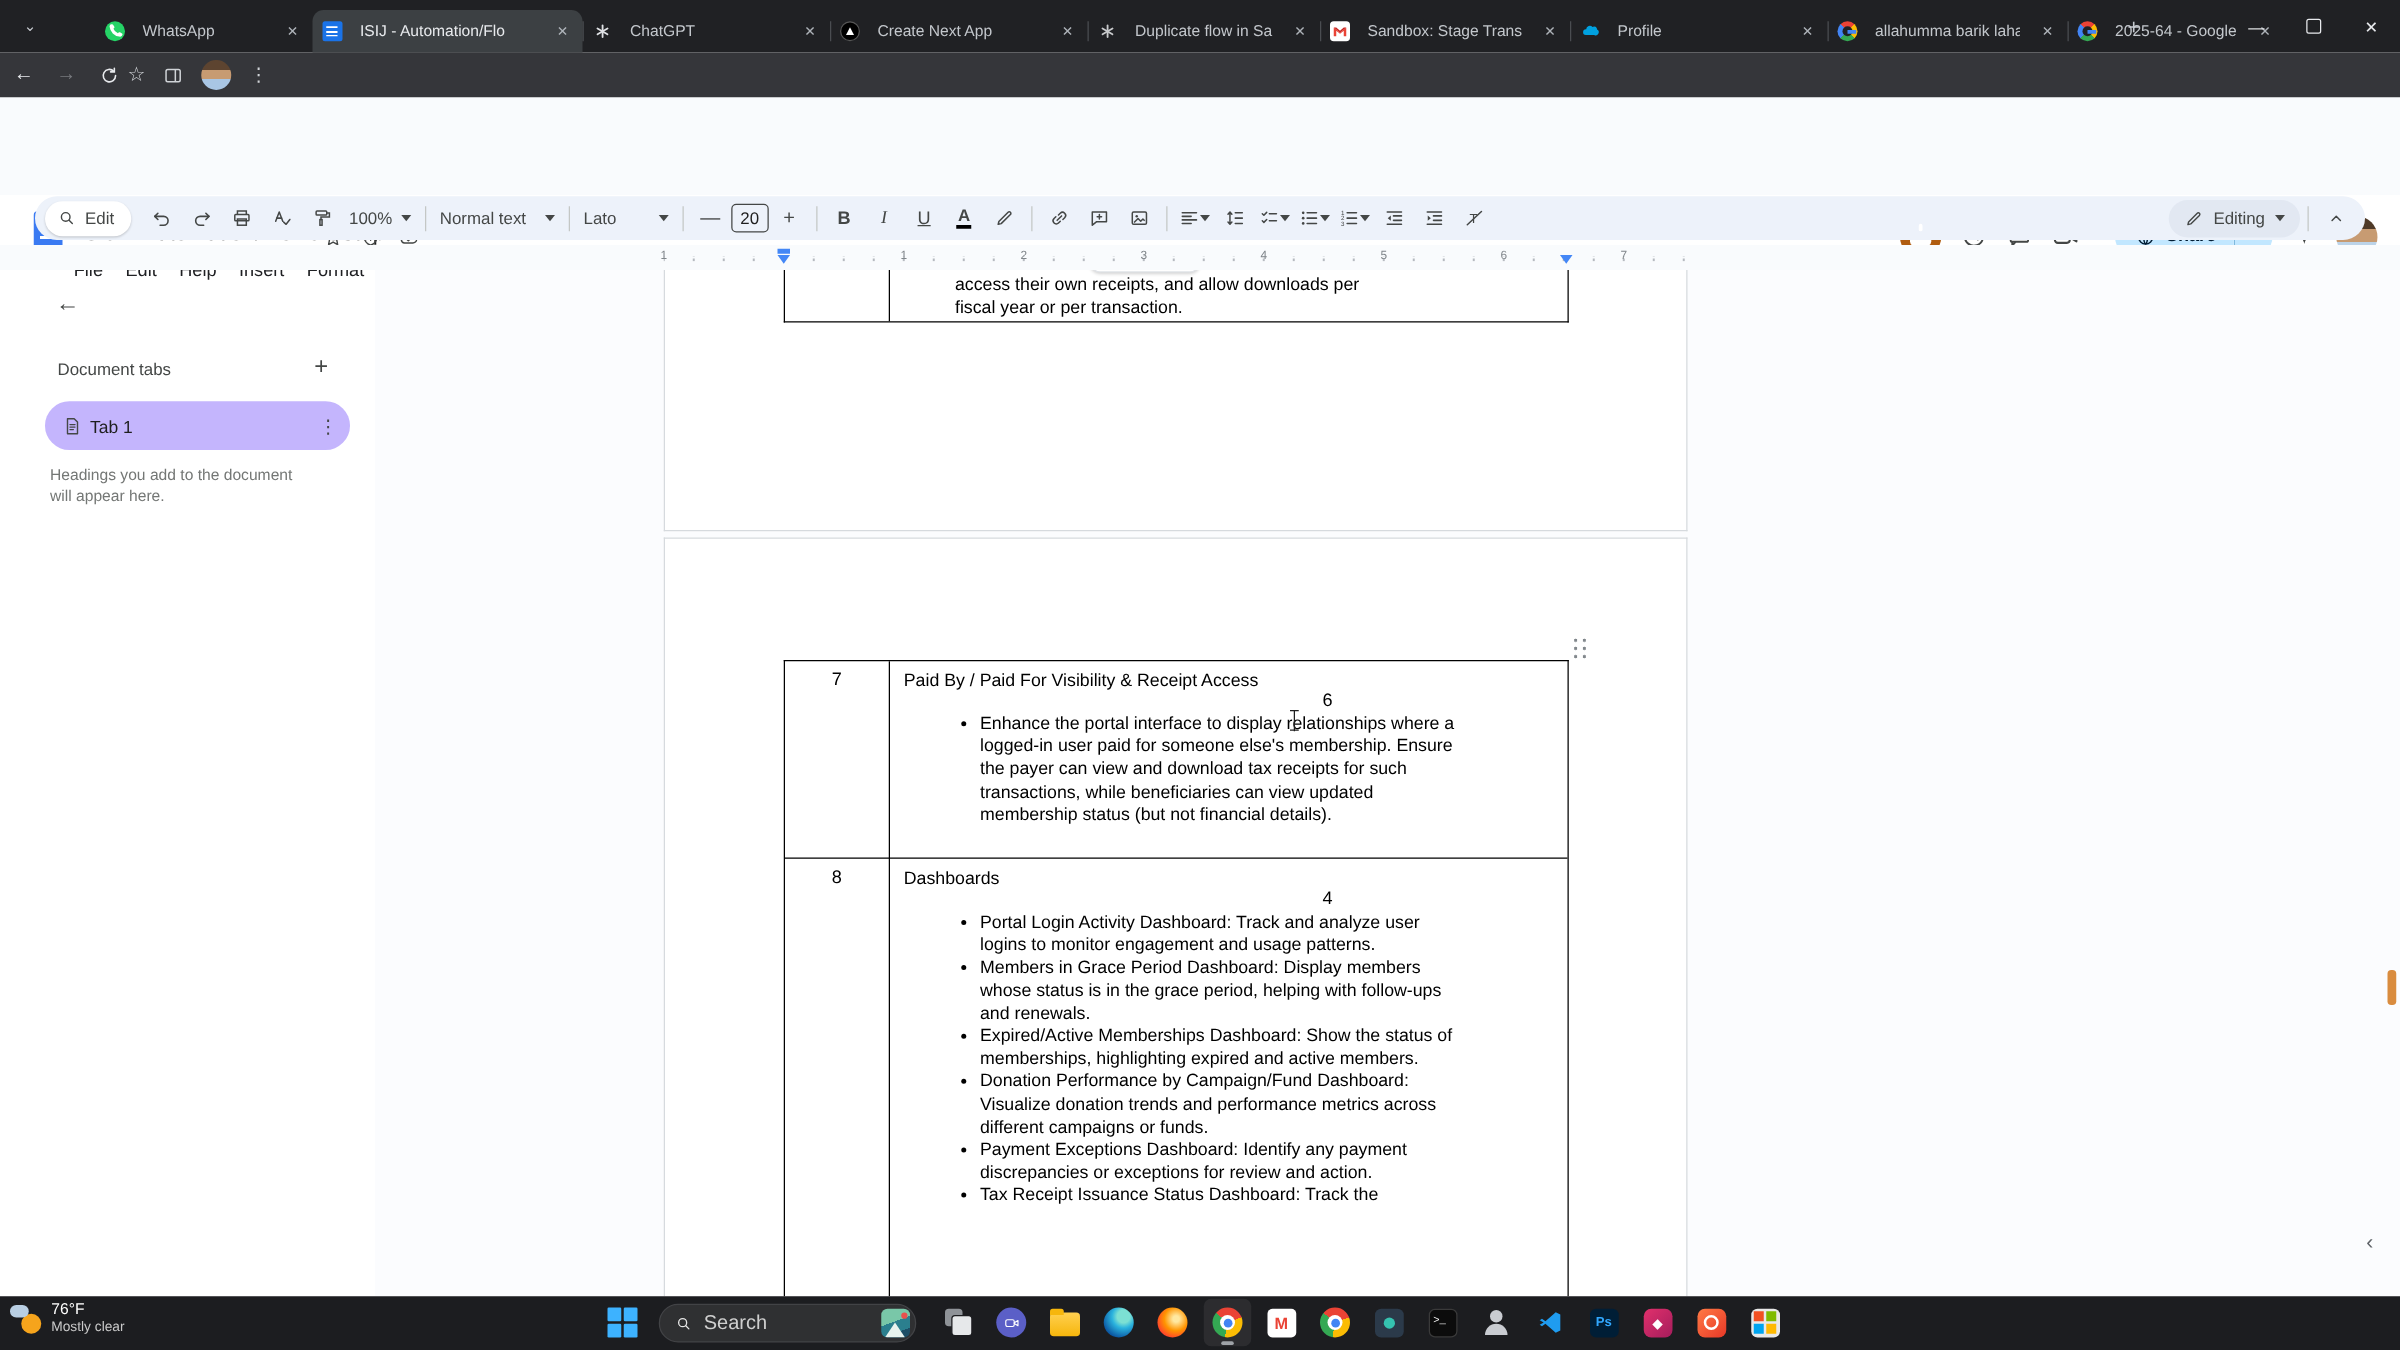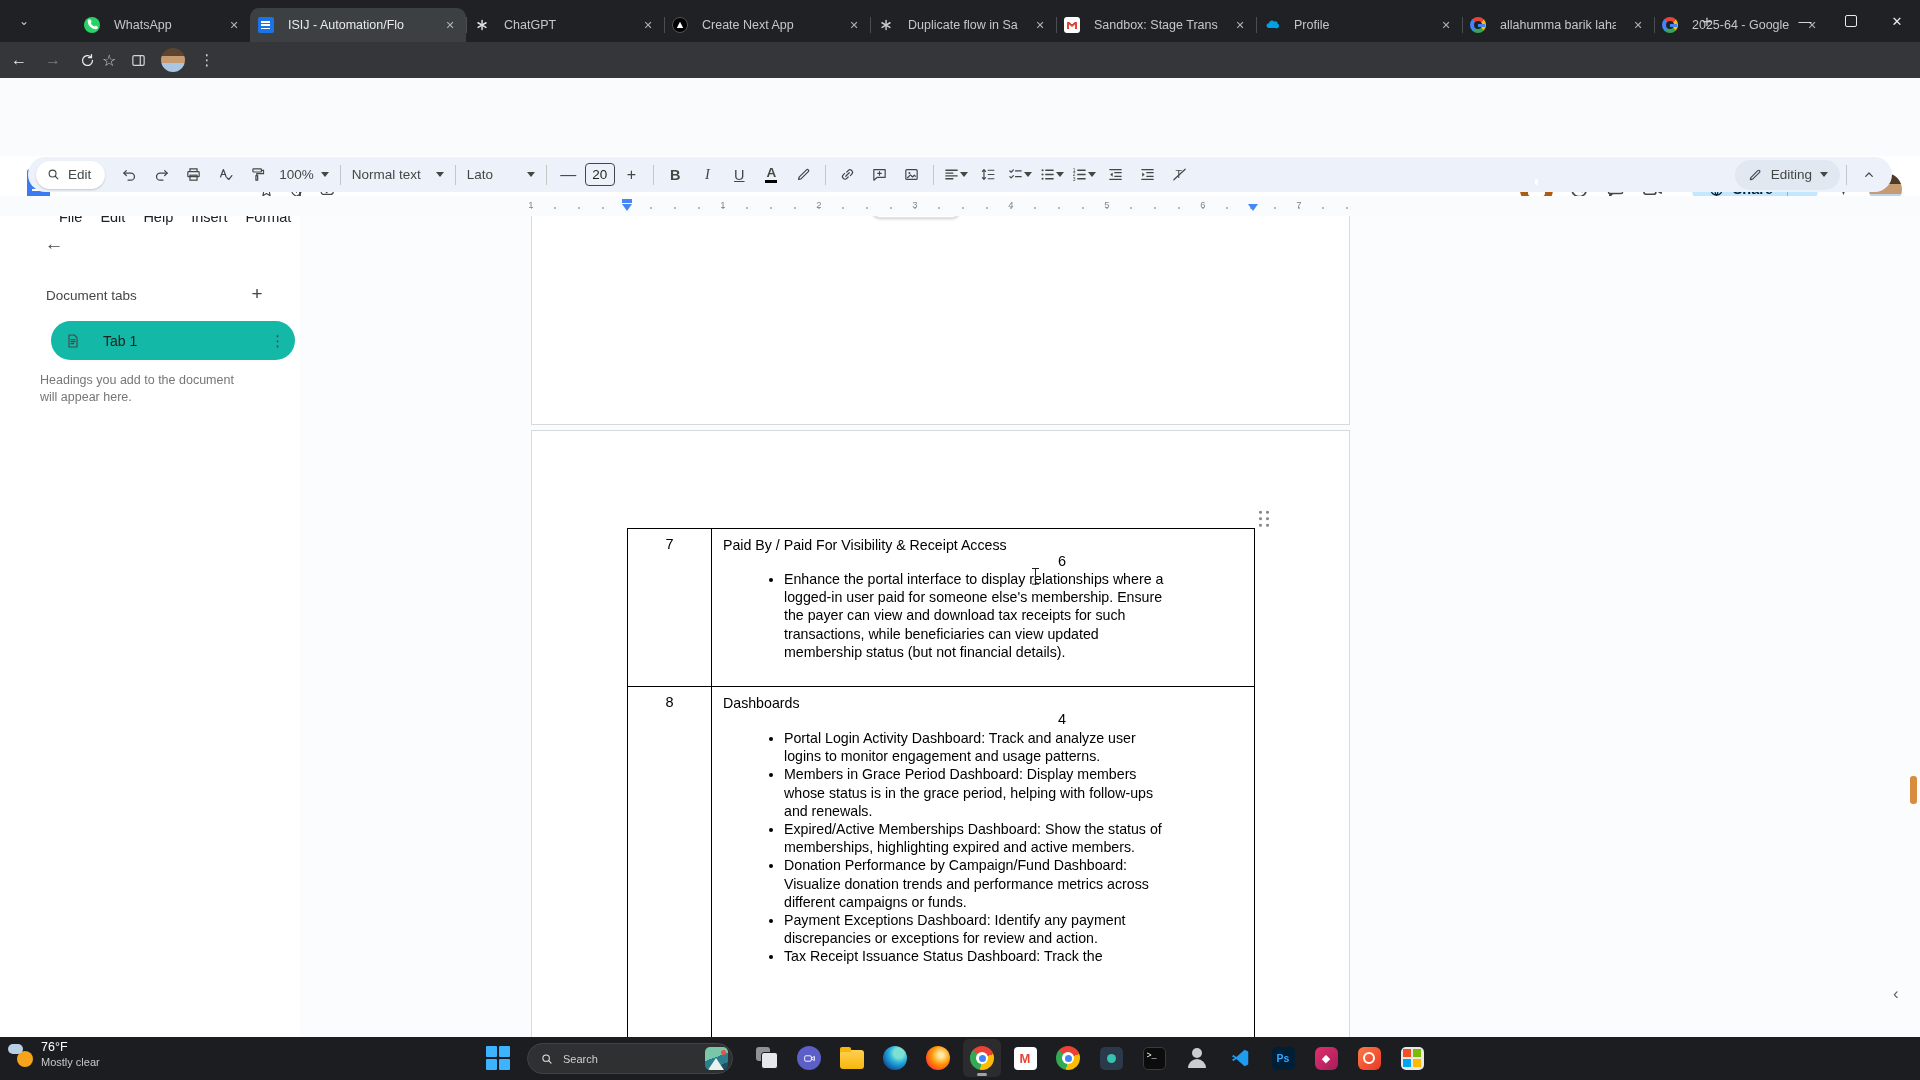--- a/index.html
+++ b/index.html
@@ -93,22 +93,22 @@
     background-image:radial-gradient(circle,#b6bac0 1px,transparent 1.2px);background-size:24px 4px;background-position:12px 1px;}
   .rmark{position:absolute;width:0;height:0;border-left:5px solid transparent;border-right:5px solid transparent;border-top:7px solid #4487f6;top:8px;}
   .rbar{position:absolute;width:10px;height:4px;background:#4487f6;top:3px;}
 
   
   .backbtn{position:absolute;left:38px;top:228px;width:32px;height:32px;display:flex;align-items:center;justify-content:center;
            color:#444746;font-size:19px;}
   .dtabs-title{position:absolute;left:46px;top:288px;font-size:13.5px;color:#444746;font-weight:500;}
   .dtabs-add{position:absolute;left:243px;top:280px;width:28px;height:28px;display:flex;align-items:center;justify-content:center;
              font-size:19px;color:#444746;}
-  .tabchip{position:absolute;left:51px;top:321px;width:244px;height:39px;background:#14b8a6;border-radius:20px;
-           display:flex;align-items:center;padding:0 10px 0 14px;gap:22px;box-sizing:border-box;}
+  .tabchip{position:absolute;left:36px;top:321px;width:244px;height:39px;background:#c4b5fd;border-radius:20px;
+           display:flex;align-items:center;padding:0 10px 0 14px;gap:6px;box-sizing:border-box;}
   .tabchip .lbl{font-size:14px;color:#1f1f1f;font-weight:500;flex:1;}
   .hint{position:absolute;left:40px;top:372px;width:196px;font-size:12.5px;line-height:17px;color:#747775;}
 
   
   .canvas{position:absolute;left:300px;top:216px;width:1620px;height:821px;background:#fbfcfe;overflow:hidden;}
   .page{position:absolute;left:231px;width:817px;background:#fff;border:1px solid #d6dade;}
   .page.p1{top:-2px;height:210px;border-top:none;}
   .page.p2{top:214px;height:620px;border-bottom:none;}
   .doctext{font-size:14.2px;line-height:18.2px;color:#000;}
   
@@ -142,21 +142,21 @@
   .wicon .cld{position:absolute;left:0;top:2px;width:15px;height:10px;border-radius:8px;background:#b9cfe3;}
   .wtext1{font-size:12.5px;color:#fff;line-height:15px;}
   .wtext2{font-size:11px;color:#c9c9c9;line-height:14px;}
   .tkicon{position:absolute;top:2px;width:38px;height:38px;border-radius:6px;display:flex;align-items:center;justify-content:center;}
   .tkicon.active{background:rgba(255,255,255,.07);}
   .tkicon.active::after{content:"";position:absolute;bottom:1px;left:14px;width:10px;height:3px;border-radius:2px;background:#9fa3a8;}
   .startico{display:grid;grid-template-columns:11px 11px;grid-template-rows:11px 11px;gap:2px;}
   .startico div{background:#3db2ff;border-radius:1px;}
   .searchpill{position:absolute;left:527px;top:6px;width:206px;height:31px;border-radius:16px;background:#2f3032;
       border:1px solid #424346;display:flex;align-items:center;gap:9px;padding:0 4px 0 12px;box-sizing:border-box;}
-  .searchpill .stxt{font-size:11px;color:#cfcfcf;flex:1;}
+  .searchpill .stxt{font-size:16px;color:#cfcfcf;flex:1;}
   .sthumb{width:23px;height:23px;border-radius:5px;background:linear-gradient(160deg,#79c7a8 0 45%,#2b7f8e 45% 75%,#1d4e66 75%);position:relative;overflow:hidden;}
   .sthumb::after{content:"";position:absolute;left:3px;bottom:0;width:0;height:0;
       border-left:8px solid transparent;border-right:8px solid transparent;border-bottom:12px solid #e8f2ee;}
   .sthumb::before{content:"";position:absolute;right:2px;top:3px;width:5px;height:5px;border-radius:50%;background:#e8514d;z-index:1;}
   .sq2{width:22px;height:22px;position:relative;}
   .sq2::before{content:"";position:absolute;left:0;top:0;width:14px;height:14px;border-radius:3px;background:#8f9398;}
   .sq2::after{content:"";position:absolute;right:0;bottom:0;width:15px;height:15px;border-radius:3px;background:#e6e8ea;border:1px solid #1c1d20;}
   .chatico{width:24px;height:24px;border-radius:50%;background:#5b5fc7;display:flex;align-items:center;justify-content:center;}
   .folder{width:24px;height:19px;background:linear-gradient(#ffd050,#f6b60c);border-radius:3px;position:relative;margin-top:3px;}
   .folder::before{content:"";position:absolute;left:0;top:-3px;width:11px;height:5px;background:#f6b60c;border-radius:2px 2px 0 0;}
@@ -690,20 +690,24 @@
       </svg>
     <span class="lbl">Tab 1</span>
     <span style="font-size:15px;color:#444746">⋮</span>
   </div>
   <div class="hint">Headings you add to the document will appear here.</div>
 
   <div class="canvas">
     <div class="page p1"></div>
     <div class="page p2"></div>
 
+    <div class="tbl1">
+      <div class="colsep"></div>
+      <div class="doctext" style="position:absolute;left:136px;top:3px;width:352px">access their own receipts, and allow downloads per fiscal year or per transaction.</div>
+    </div>
 
     <div class="tblwidget">
       
       
       
     </div>
     <div class="tblhandle"></div>
 
     <div class="tbl2">
       <div class="colsep"></div>

